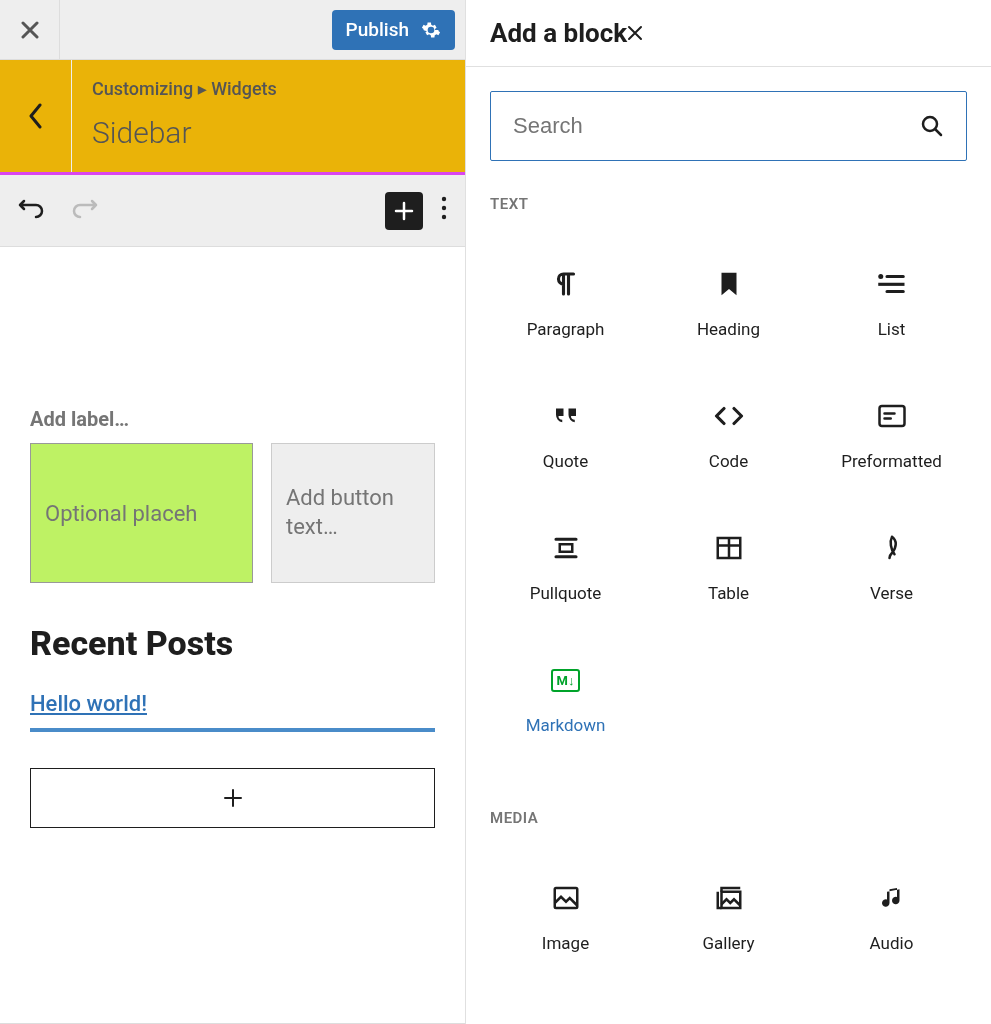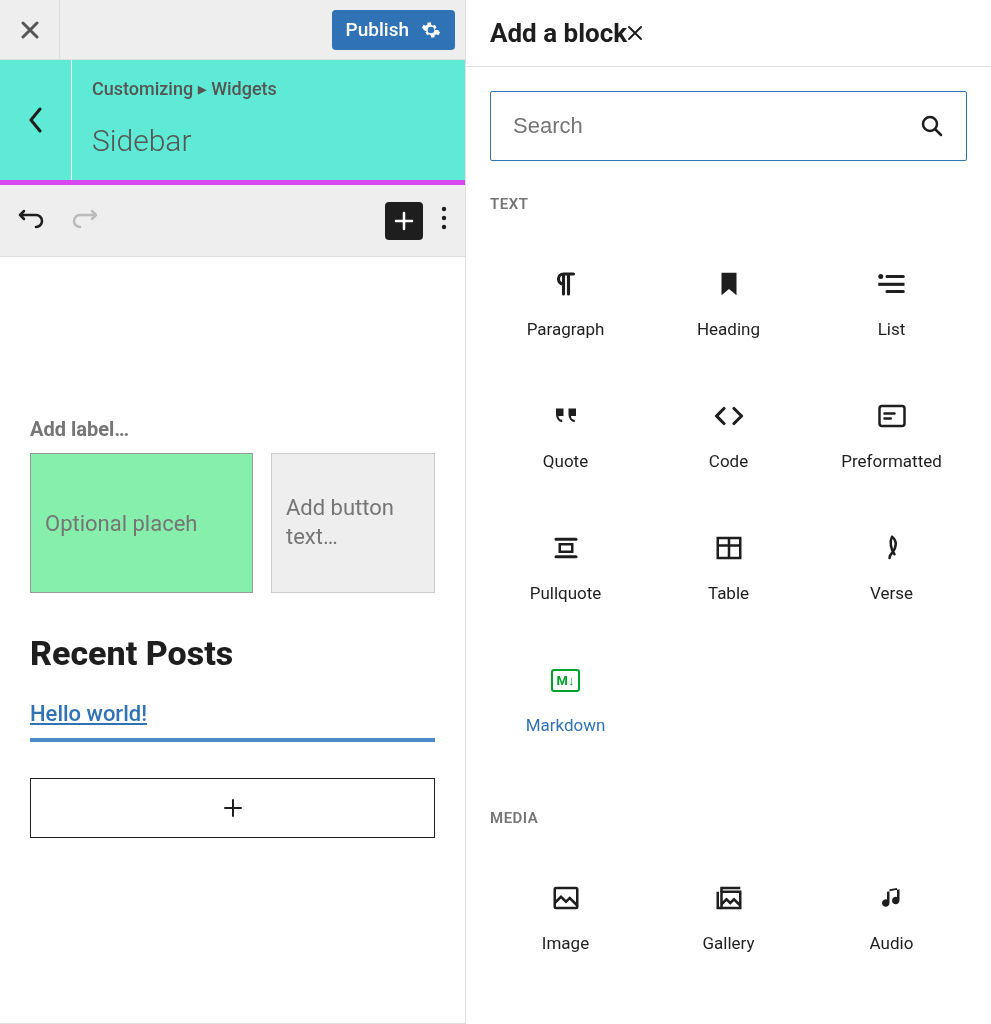--- a/index.html
+++ b/index.html
@@ -45,22 +45,22 @@
     border-radius: 4px;
     display: flex;
     align-items: center;
     gap: 12px;
     font-size: 19px;
     font-weight: 500;
   }
   .publish-btn svg { fill: #fff; }
   .breadcrumb-row {
     display: flex;
-    border-bottom: 5px solid #d946ef;
-    background: #5eead4;
+    border-bottom: 3px solid #d946ef;
+    background: #eab308;
   }
   .back-btn {
     width: 72px;
     display: flex;
     align-items: center;
     justify-content: center;
     border-right: 1px solid #eee;
     font-size: 24px;
   }
   .breadcrumb-text {
@@ -69,21 +69,21 @@
   }
   .crumb-path {
     font-size: 18px;
     color: #555;
     font-weight: 500;
   }
   .crumb-title {
     font-size: 30px;
     font-weight: 300;
     color: #555;
-    margin-top: 24px;
+    margin-top: 16px;
   }
   .editor-toolbar {
     height: 72px;
     background: #eee;
     border-bottom: 1px solid #ddd;
     display: flex;
     align-items: center;
     justify-content: space-between;
     padding: 0 18px;
   }
@@ -121,21 +121,21 @@
     gap: 18px;
     align-items: stretch;
     margin-bottom: 40px;
   }
   .search-input-box {
     flex: 1;
     border: 1px solid #999;
     padding: 18px 14px;
     font-size: 22px;
     color: #757575;
-    background: #86efac;
+    background: #bef264;
     height: 140px;
     display: flex;
     align-items: center;
   }
   .search-btn-box {
     width: 164px;
     background: #eee;
     border: 1px solid #ccc;
     padding: 14px;
     font-size: 22px;

